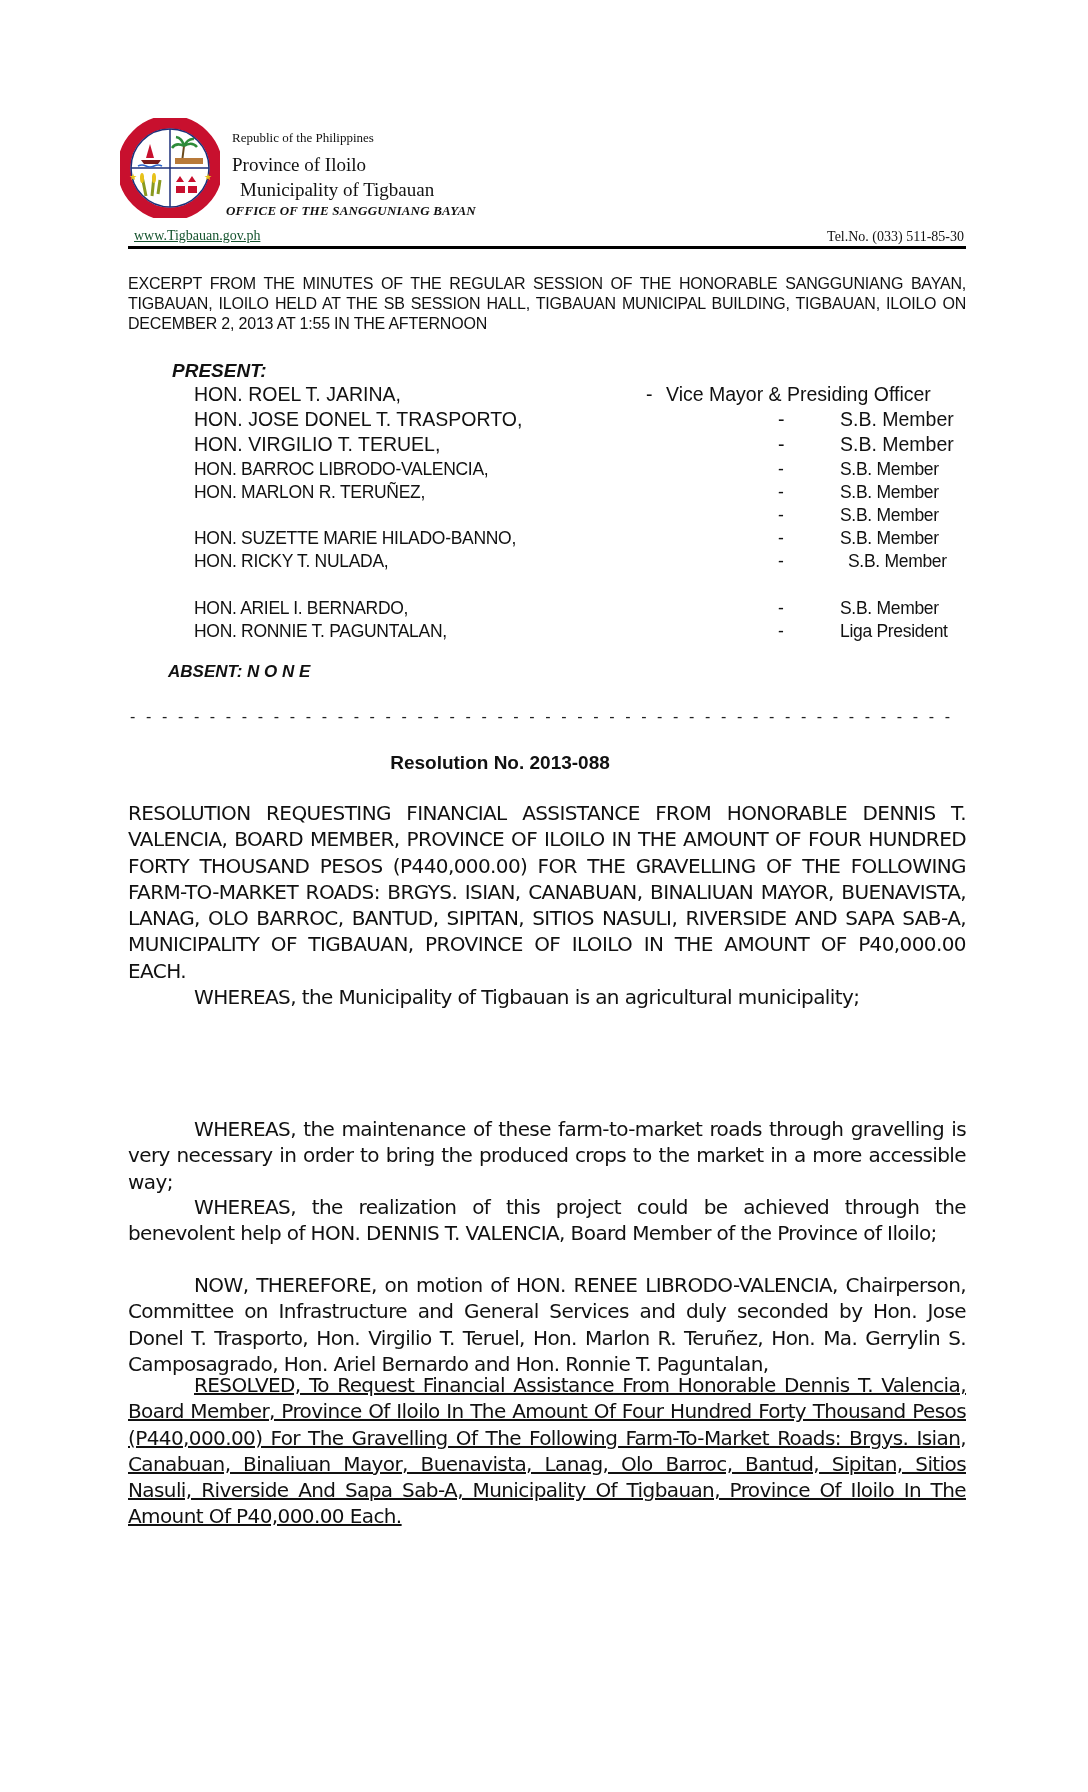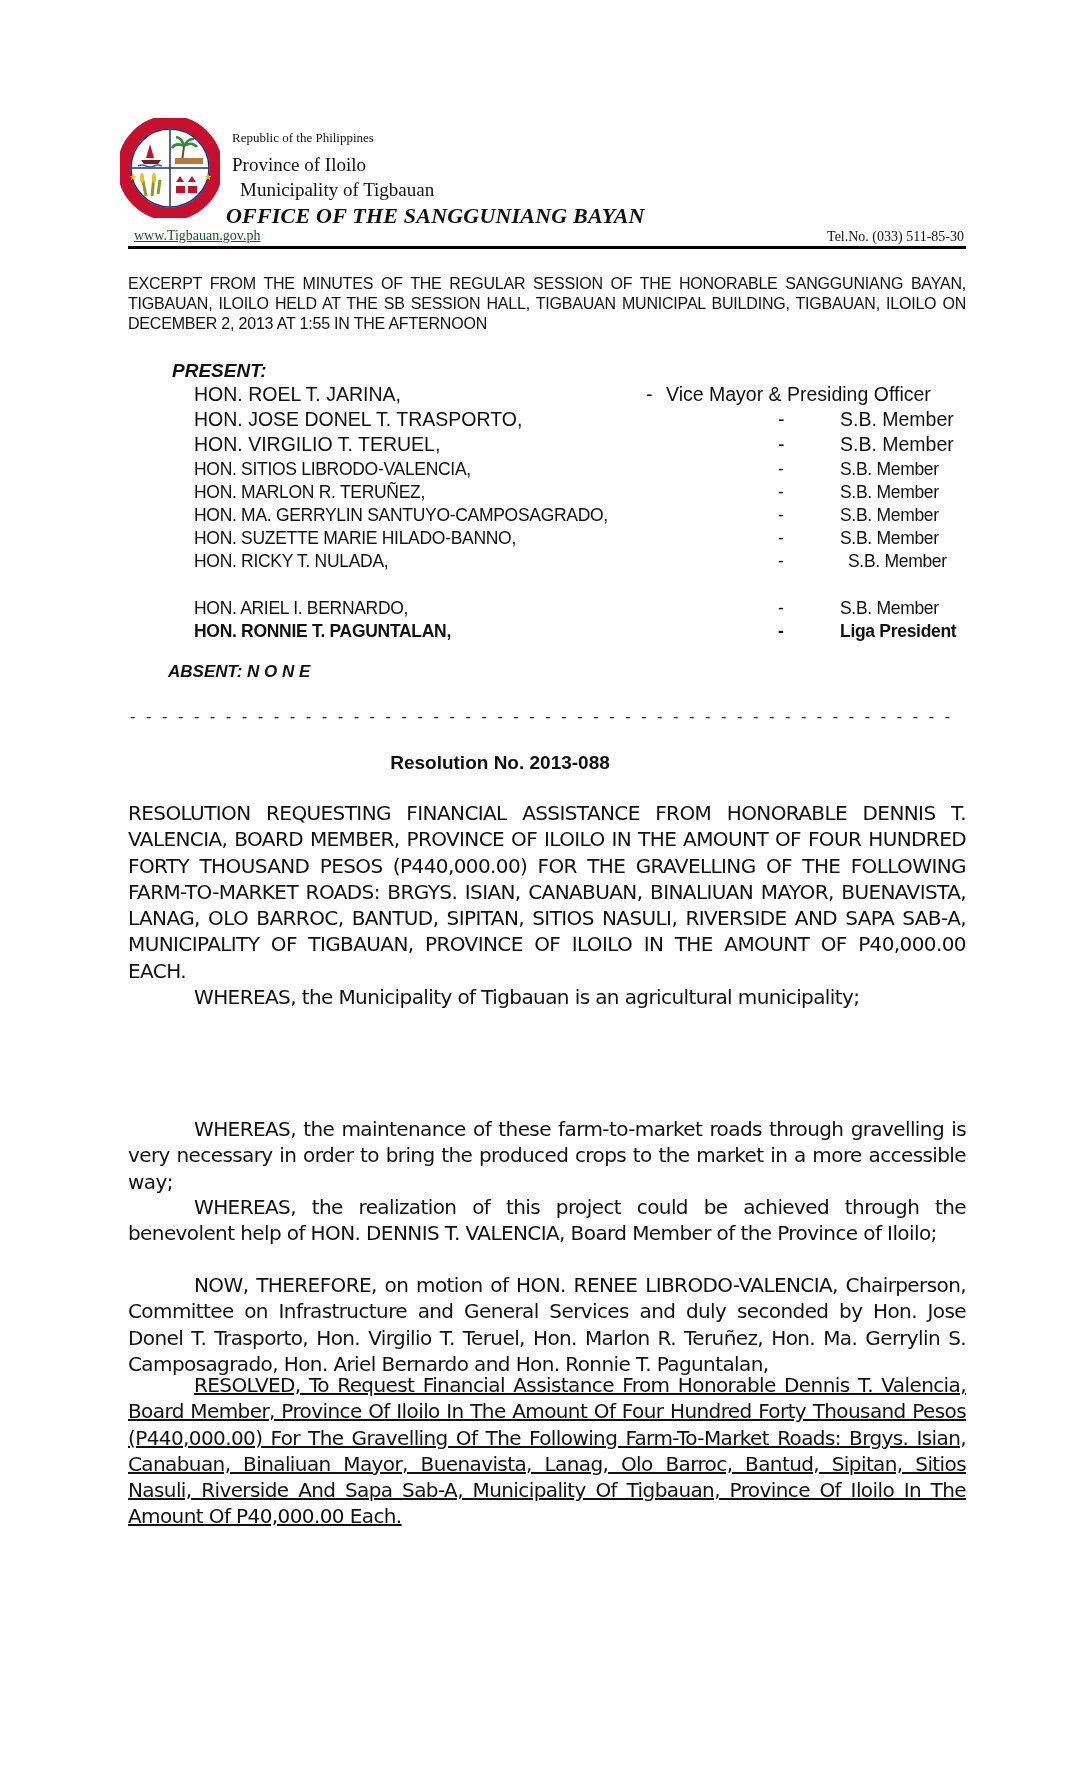--- a/index.html
+++ b/index.html
@@ -5,21 +5,21 @@
   html, body { margin:0; padding:0; background:#ffffff; }
   body { width:1088px; height:1792px; position:relative; overflow:hidden; color:#111; }
   .page { position:absolute; left:0; top:0; width:1088px; height:1792px; }
 
   
   .logo { position:absolute; left:120px; top:118px; width:100px; height:100px; }
   .lh { position:absolute; font-family:"Liberation Serif", serif; color:#111; }
   .lh-1 { left:232px; top:130px; font-size:13px; }
   .lh-2 { left:232px; top:154px; font-size:19px; }
   .lh-3 { left:240px; top:179px; font-size:19px; }
-  .lh-4 { left:226px; top:203px; font-size:22px; font-style:italic; font-weight:bold; letter-spacing:0.2px; }
+  .lh-4 { left:226px; top:203px; font-size:13px; font-style:italic; font-weight:bold; letter-spacing:0.2px; }
   .web { position:absolute; left:134px; top:228px; font-family:"Liberation Serif", serif; font-size:14px; color:#14532d; text-decoration:underline; }
   .tel { position:absolute; right:124px; top:229px; font-family:"Liberation Serif", serif; font-size:14px; color:#111; }
   .rule { position:absolute; left:128px; top:246px; width:838px; height:3px; background:#000; }
 
   
   .excerpt { position:absolute; left:128px; top:274px; width:838px; font-family:"Liberation Sans", sans-serif; font-size:16px; line-height:20px; text-align:justify; text-align-last:left; letter-spacing:-0.2px; }
 
   
   .present-label, .absent-label { position:absolute; font-family:"Liberation Sans", sans-serif; font-weight:bold; font-style:italic; font-size:19px; }
   .present-label { left:172px; top:360px; }
@@ -102,50 +102,49 @@
     <span class="att-name">HON. JOSE DONEL T. TRASPORTO,</span>
     <span class="att-dash">-</span>
     <span class="att-role">S.B. Member</span>
   </div>
   <div class="att-row big" style="top:433px;">
     <span class="att-name">HON. VIRGILIO T. TERUEL,</span>
     <span class="att-dash">-</span>
     <span class="att-role">S.B. Member</span>
   </div>
   <div class="att-row small" style="top:459px;">
-    <span class="att-name">HON. SITIOS LIBRODO-VALENCIA,</span>
+    <span class="att-name">HON. BARROC LIBRODO-VALENCIA,</span>
     <span class="att-dash">-</span>
     <span class="att-role">S.B. Member</span>
   </div>
   <div class="att-row small" style="top:482px;">
     <span class="att-name">HON. MARLON R. TERUÑEZ,</span>
     <span class="att-dash">-</span>
     <span class="att-role">S.B. Member</span>
   </div>
   <div class="att-row small" style="top:505px;">
-    <span class="att-name">HON. MA. GERRYLIN SANTUYO-CAMPOSAGRADO,</span>
     <span class="att-dash">-</span>
     <span class="att-role">S.B. Member</span>
   </div>
   <div class="att-row small" style="top:528px;">
     <span class="att-name">HON. SUZETTE MARIE HILADO-BANNO,</span>
     <span class="att-dash">-</span>
     <span class="att-role">S.B. Member</span>
   </div>
   <div class="att-row small" style="top:551px;">
     <span class="att-name">HON. RICKY T. NULADA,</span>
     <span class="att-dash">-</span>
     <span class="att-role" style="left:654px;">S.B.  Member</span>
   </div>
   <div class="att-row small" style="top:598px;">
     <span class="att-name">HON. ARIEL I. BERNARDO,</span>
     <span class="att-dash">-</span>
     <span class="att-role">S.B. Member</span>
   </div>
-  <div class="att-row small" style="top:621px;font-weight:bold;">
+  <div class="att-row small" style="top:621px;">
     <span class="att-name">HON. RONNIE T. PAGUNTALAN,</span>
     <span class="att-dash">-</span>
     <span class="att-role">Liga President</span>
   </div>
 
   <div class="absent-label">ABSENT: N O N E</div>
 
   <div class="dashes">- - - - - - - - - - - - - - - - - - - - - - - - - - - - - - - - - - - - - - - - - - - - - - - - - - - - - - - - - - - - - - - - - - - - -</div>
 
   <div class="res-title">Resolution No. 2013-088</div>

